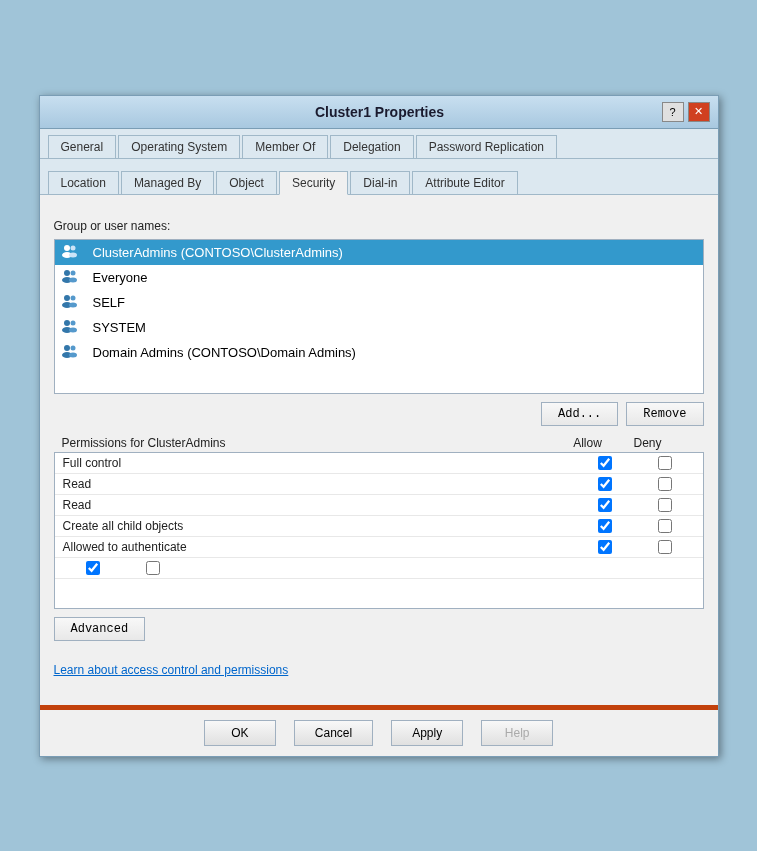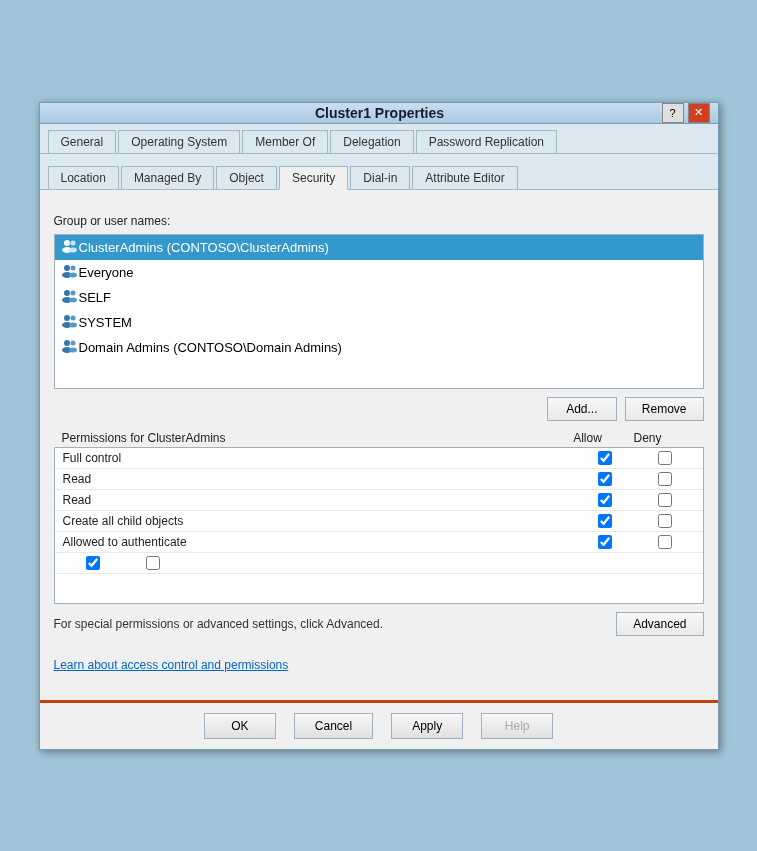--- a/index.html
+++ b/index.html
@@ -1,43 +1,43 @@
 <!DOCTYPE html>
 <html><head>
   <meta charset="utf-8">
   <style>
     * { box-sizing: border-box; margin: 0; padding: 0; font-family: 'Segoe UI', Tahoma, sans-serif; font-size: 13px; }
     body { background: #a0c4d8; display: flex; justify-content: center; align-items: center; height: 851px; width: 757px; }
     .window { background: #f0f0f0; border: 1px solid #7a9db5; width: 680px; box-shadow: 2px 2px 8px rgba(0,0,0,0.4); }
-    .title-bar { background: linear-gradient(to bottom, #c8dff0, #a8c8e0); padding: 0 8px; display: flex; align-items: center; justify-content: space-between; border-bottom: 1px solid #7a9db5; }
+    .title-bar { background: linear-gradient(to bottom, #c8dff0, #a8c8e0); padding: 6px 8px; display: flex; align-items: center; justify-content: space-between; border-bottom: 1px solid #7a9db5; }
     .title-bar-title { font-size: 14px; font-weight: bold; color: #1a1a2e; flex: 1; text-align: center; }
     .title-bar-buttons { display: flex; gap: 4px; }
     .title-btn { width: 22px; height: 20px; border: 1px solid #888; background: #e0e0e0; font-size: 11px; cursor: pointer; display: flex; align-items: center; justify-content: center; }
     .title-btn.close { background: #d04020; color: white; }
     .tabs-row { display: flex; background: #dce8f0; border-bottom: 1px solid #a0b8c8; padding: 12px 8px 0; gap: 2px; }
     .tab { padding: 4px 12px; border: 1px solid #a0b8c8; border-bottom: none; background: #dce8f0; cursor: pointer; white-space: nowrap; font-size: 12px; color: #333; }
     .tab.active { background: #f0f0f0; border-bottom: 1px solid #f0f0f0; margin-bottom: -1px; z-index: 1; }
     .content { padding: 24px 14px; background: #f0f0f0; }
     .section-label { font-size: 12px; color: #222; margin-bottom: 6px; }
-    .list-item { display: flex; align-items: center; padding: 3px 6px; cursor: pointer; gap: 0; font-size: 12px; }
+    .list-item { display: flex; align-items: center; padding: 3px 6px; cursor: pointer; gap: 14px; font-size: 12px; }
     .list-item.selected { background: #3399cc; color: white; }
     .btn-row { display: flex; justify-content: flex-end; gap: 8px; margin-top: 8px; margin-bottom: 10px; }
-    .btn { padding: 4px 16px; border: 1px solid #a0b0c0; background: linear-gradient(to bottom, #f8f8f8, #e8e8e8); cursor: pointer; font-size: 12px; min-width: 70px; }
+    .btn { padding: 4px 16px; border: 1px solid #a0b0c0; background: linear-gradient(to bottom, #f8f8f8, #e8e8e8); cursor: pointer; font-size: 12px; min-width: 70px; font-family: Liberation Mono, monospace; }
     .btn:disabled { color: #aaa; cursor: default; }
     .permissions-label { flex: 1; font-size: 12px; color: #222; }
     .perm-cols { display: flex; gap: 0; }
     .col-label { width: 60px; text-align: center; font-size: 12px; color: #222; }
     .perm-row { display: flex; align-items: center; padding: 3px 8px; border-bottom: 1px solid #e8e8e8; }
     .perm-name { flex: 1; font-size: 12px; color: #222; }
     .perm-check { width: 60px; display: flex; justify-content: center; }
     .perm-check input[type=checkbox] { width: 14px; height: 14px; }
     .advanced-row { display: flex; align-items: center; margin-top: 8px; }
     .advanced-text { flex: 1; font-size: 12px; color: #333; }
     .learn-link { color: #0066cc; text-decoration: underline; cursor: pointer; font-size: 12px; margin-top: 10px; display: inline-block; }
-    .bottom-buttons { display: flex; justify-content: center; gap: 18px; padding: 10px; border-top: 3px solid #c2410c; background: #f0f0f0; }
+    .bottom-buttons { display: flex; justify-content: center; gap: 18px; padding: 10px; border-top: 5px solid #c2410c; background: #f0f0f0; }
     .bottom-btn { padding: 5px 20px; border: 1px solid #a0b0c0; background: linear-gradient(to bottom, #f8f8f8, #e0e0e0); cursor: pointer; font-size: 12px; min-width: 72px; }
     .bottom-btn:disabled { color: #aaa; }
     .list-scroll-wrap { display: flex; border: 1px solid #a0b0c0; height: 155px; }
     .list-inner { flex: 1; overflow-y: auto; background: white; }
     .perm-scroll-wrap { display: flex; border: 1px solid #a0b0c0; height: 157px; }
     .perm-inner { flex: 1; overflow-y: auto; background: white; }
     .perm-table-header { display: flex; align-items: center; padding: 0 8px 2px 8px; }
   </style>
 </head>
 <body>
@@ -195,21 +195,20 @@
               <input type="checkbox" checked="" style="">
             </div>
             <div class="perm-check">
               <input type="checkbox" style="">
             </div>
           </div>
         </div>
     </div>
 
     <div class="advanced-row">
-      <div class="advanced-text">For special permissions or advanced settings, click Advanced.</div>
       <button class="btn">Advanced</button>
     </div>
 
     <div style="margin-top: 12px; margin-bottom: 4px;">
       <a class="learn-link">Learn about access control and permissions</a>
     </div>
   </div>
 
   <div class="bottom-buttons">
     <button class="bottom-btn">OK</button>

